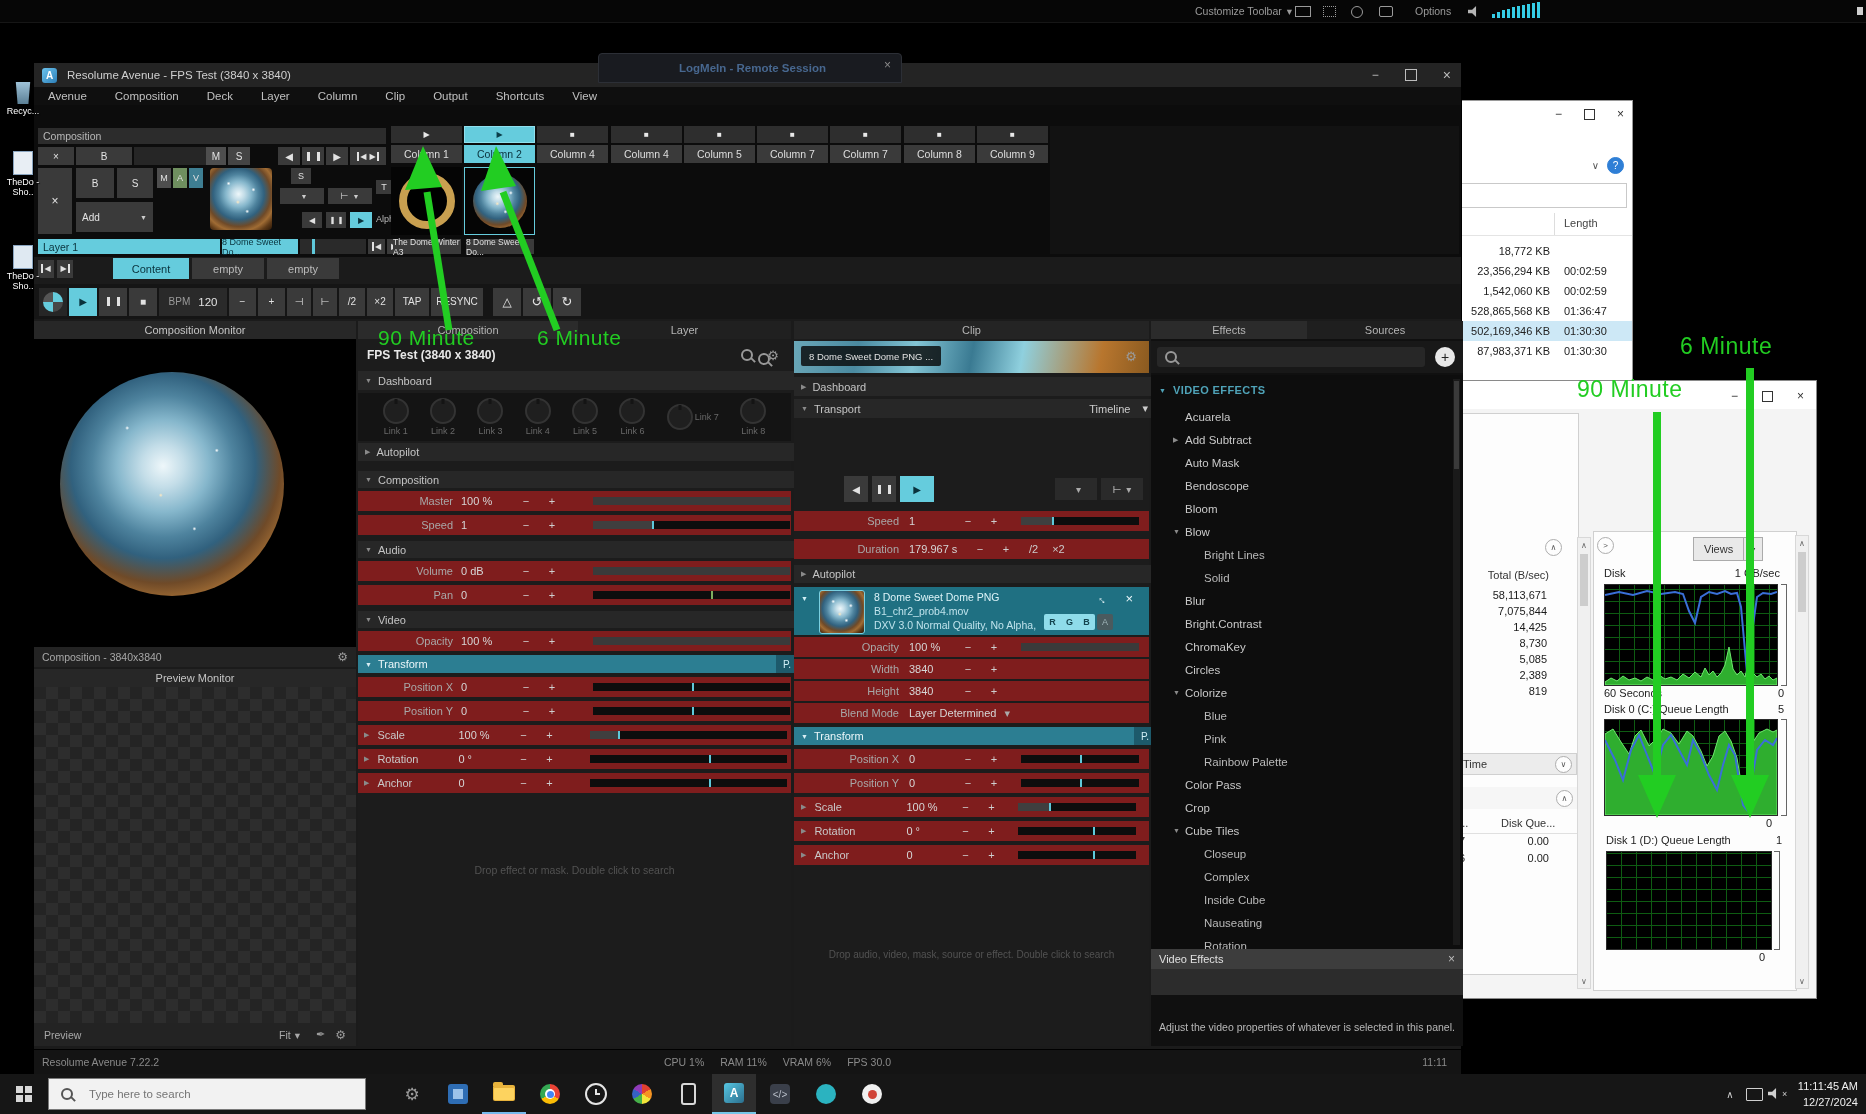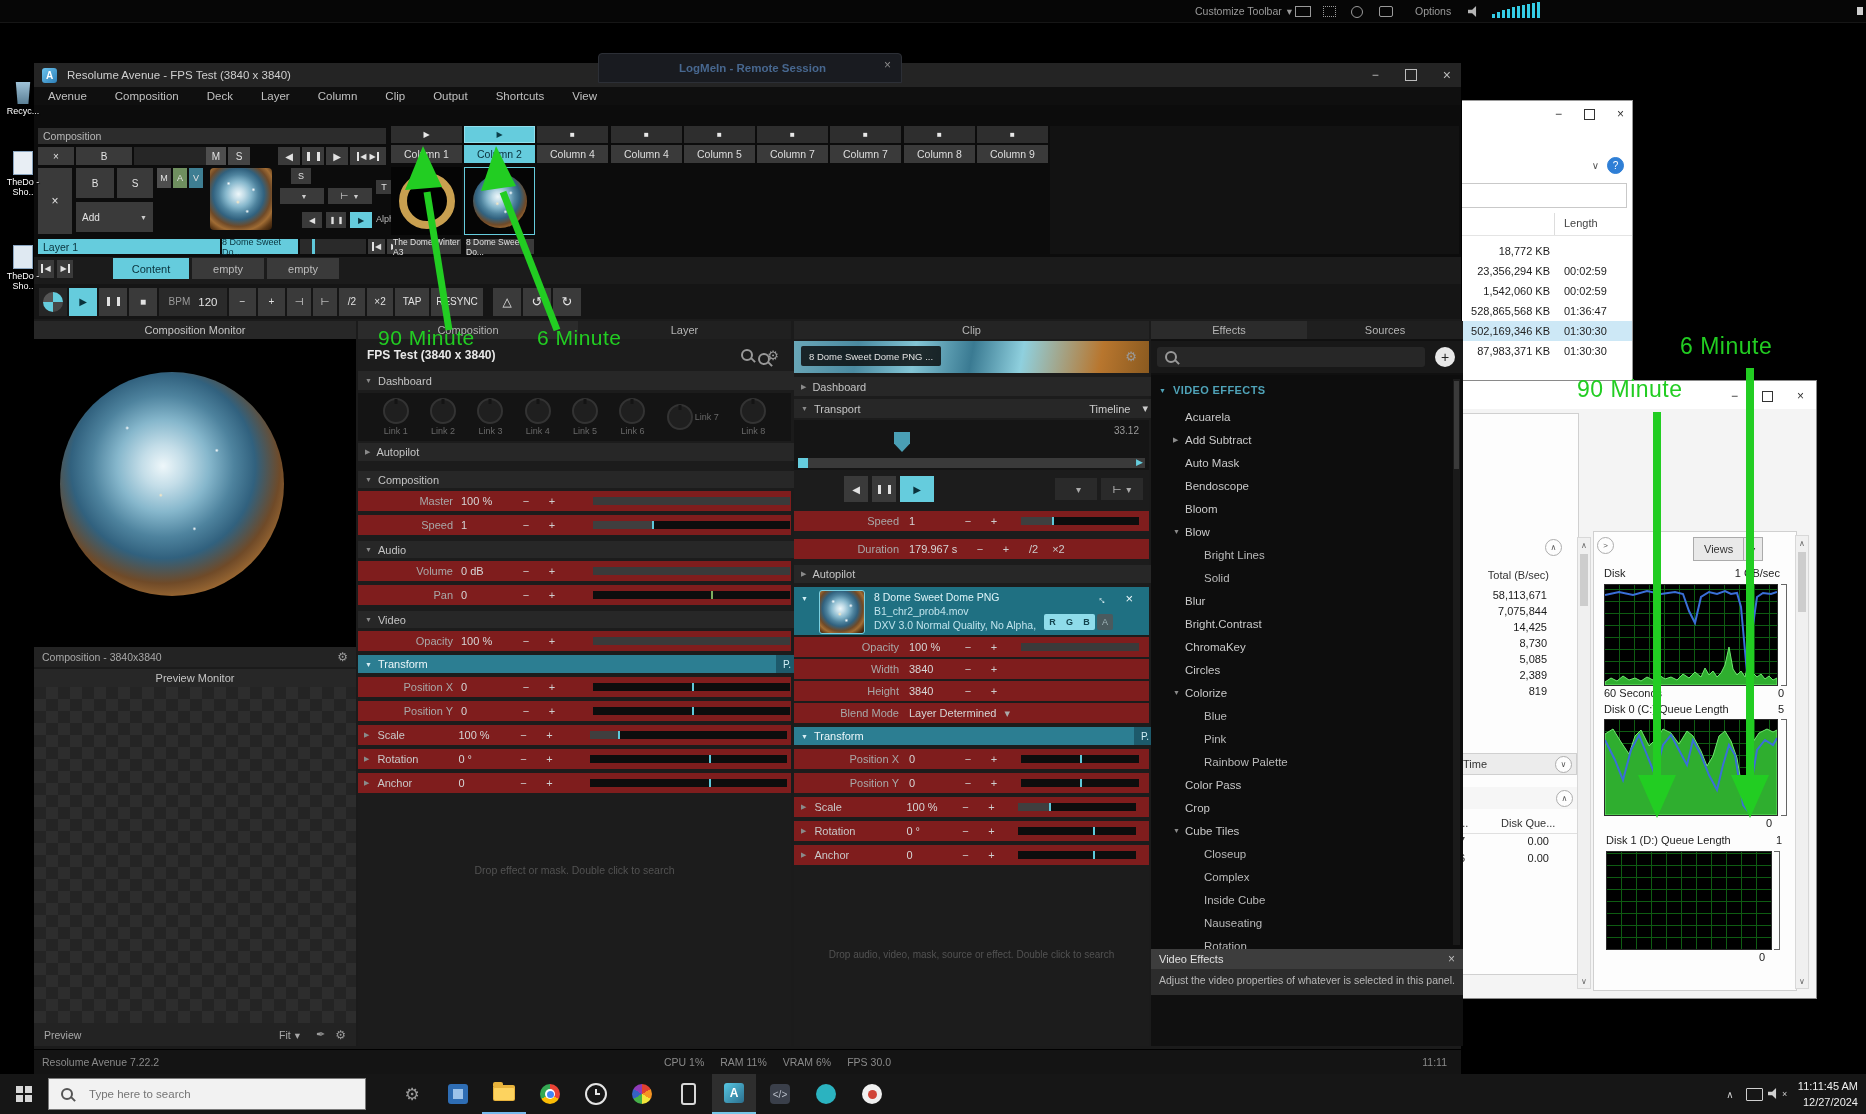--- a/index.html
+++ b/index.html
@@ -665,28 +665,20 @@
         <span>Dashboard</span>
       </div>
     <div class="hdr abs" style="left:760px;top:336px;width:355px;height:19px;">
       <span class="i-trid"></span>
         <span>Transport</span>
       <span class="flex" style="margin-left:auto;margin-right:8px;gap:12px;color:#ccc;">
         <span>Timeline</span>
           <span class="i-caret"></span>
       </span>
     </div>
-    <div class="abs" style="left:760px;top:357px;width:355px;height:50px;background:#151515;">
-      <span class="abs" style="right:10px;top:5px;font-size:10px;color:#9a9a9a;">33.12</span>
-      <span class="abs" style="left:100px;top:12px;width:16px;height:20px;background:#4republic09fb5;background:#4a9fb5;clip-path:polygon(0 0,100% 0,100% 58%,50% 100%,0 58%);"></span>
-      <div class="abs" style="left:4px;top:38px;width:347px;height:10px;background:#3a3a3a;">
-        <span class="abs" style="left:0;top:0;width:10px;height:100%;background:#65ccdd;"></span>
-        <span class="abs i-play" style="right:2px;top:-1px;color:#65ccdd;font-size:9px;"></span>
-      </div>
-    </div>
     <div class="abs flex" style="left:760px;top:410px;width:355px;height:32px;gap:4px;padding-left:50px;box-sizing:border-box;">
       <span class="btn i-prev" style="width:24px;height:26px;"></span>
       <span class="btn" style="width:24px;height:26px;">
           <span class="i-pause"></span>
         </span>
       <span class="btn i-play cyan" style="width:34px;height:26px;"></span>
       <span style="flex:1;"></span>
       <span class="btn" style="width:42px;height:22px;background:#2a2a2a;gap:5px;">
           <span class="i-loop"></span>
           <span class="i-caret" style="color:#aaa;"></span>
@@ -916,21 +908,21 @@
         </div>
     </div>
     <div class="abs" style="left:1419px;top:316px;width:7px;height:566px;background:#1a1a1a;">
         <div class="abs" style="left:1px;top:2px;width:5px;height:88px;background:#3a3a3a;"></div>
       </div>
     <div class="abs flex" style="left:1117px;top:886px;width:312px;height:20px;background:#3d3d3d;justify-content:space-between;padding:0 8px;box-sizing:border-box;">
       <span style="font-size:11px;color:#e0e0e0;">Video Effects</span>
       <span class="i-x" style="color:#bbb;font-size:12px;"></span>
     </div>
     <div class="abs" style="left:1117px;top:906px;width:312px;height:26px;background:#2c2c2c;">
-      <span style="display:block;padding:5px 8px;font-size:10.5px;color:#b8b8b8;">Adjust the video properties of whatever is selected in this panel.</span>
+      <span style="display:block;padding:5px 8px;font-size:10.5px;color:#b8b8b8;margin-top:47px;">Adjust the video properties of whatever is selected in this panel.</span>
     </div>
 
     <div class="abs flex" style="left:0;top:986px;width:100%;height:24px;background:#141414;border-top:1px solid #000;">
       <span style="padding-left:8px;font-size:10.5px;color:#8a8a8a;">Resolume Avenue 7.22.2</span>
       <span class="flex" style="position:absolute;left:630px;gap:16px;font-size:10.5px;color:#8a8a8a;">
         <span>CPU 1%</span>
         <span>RAM 11%</span>
         <span>VRAM 6%</span>
         <span>FPS 30.0</span>
       </span>

